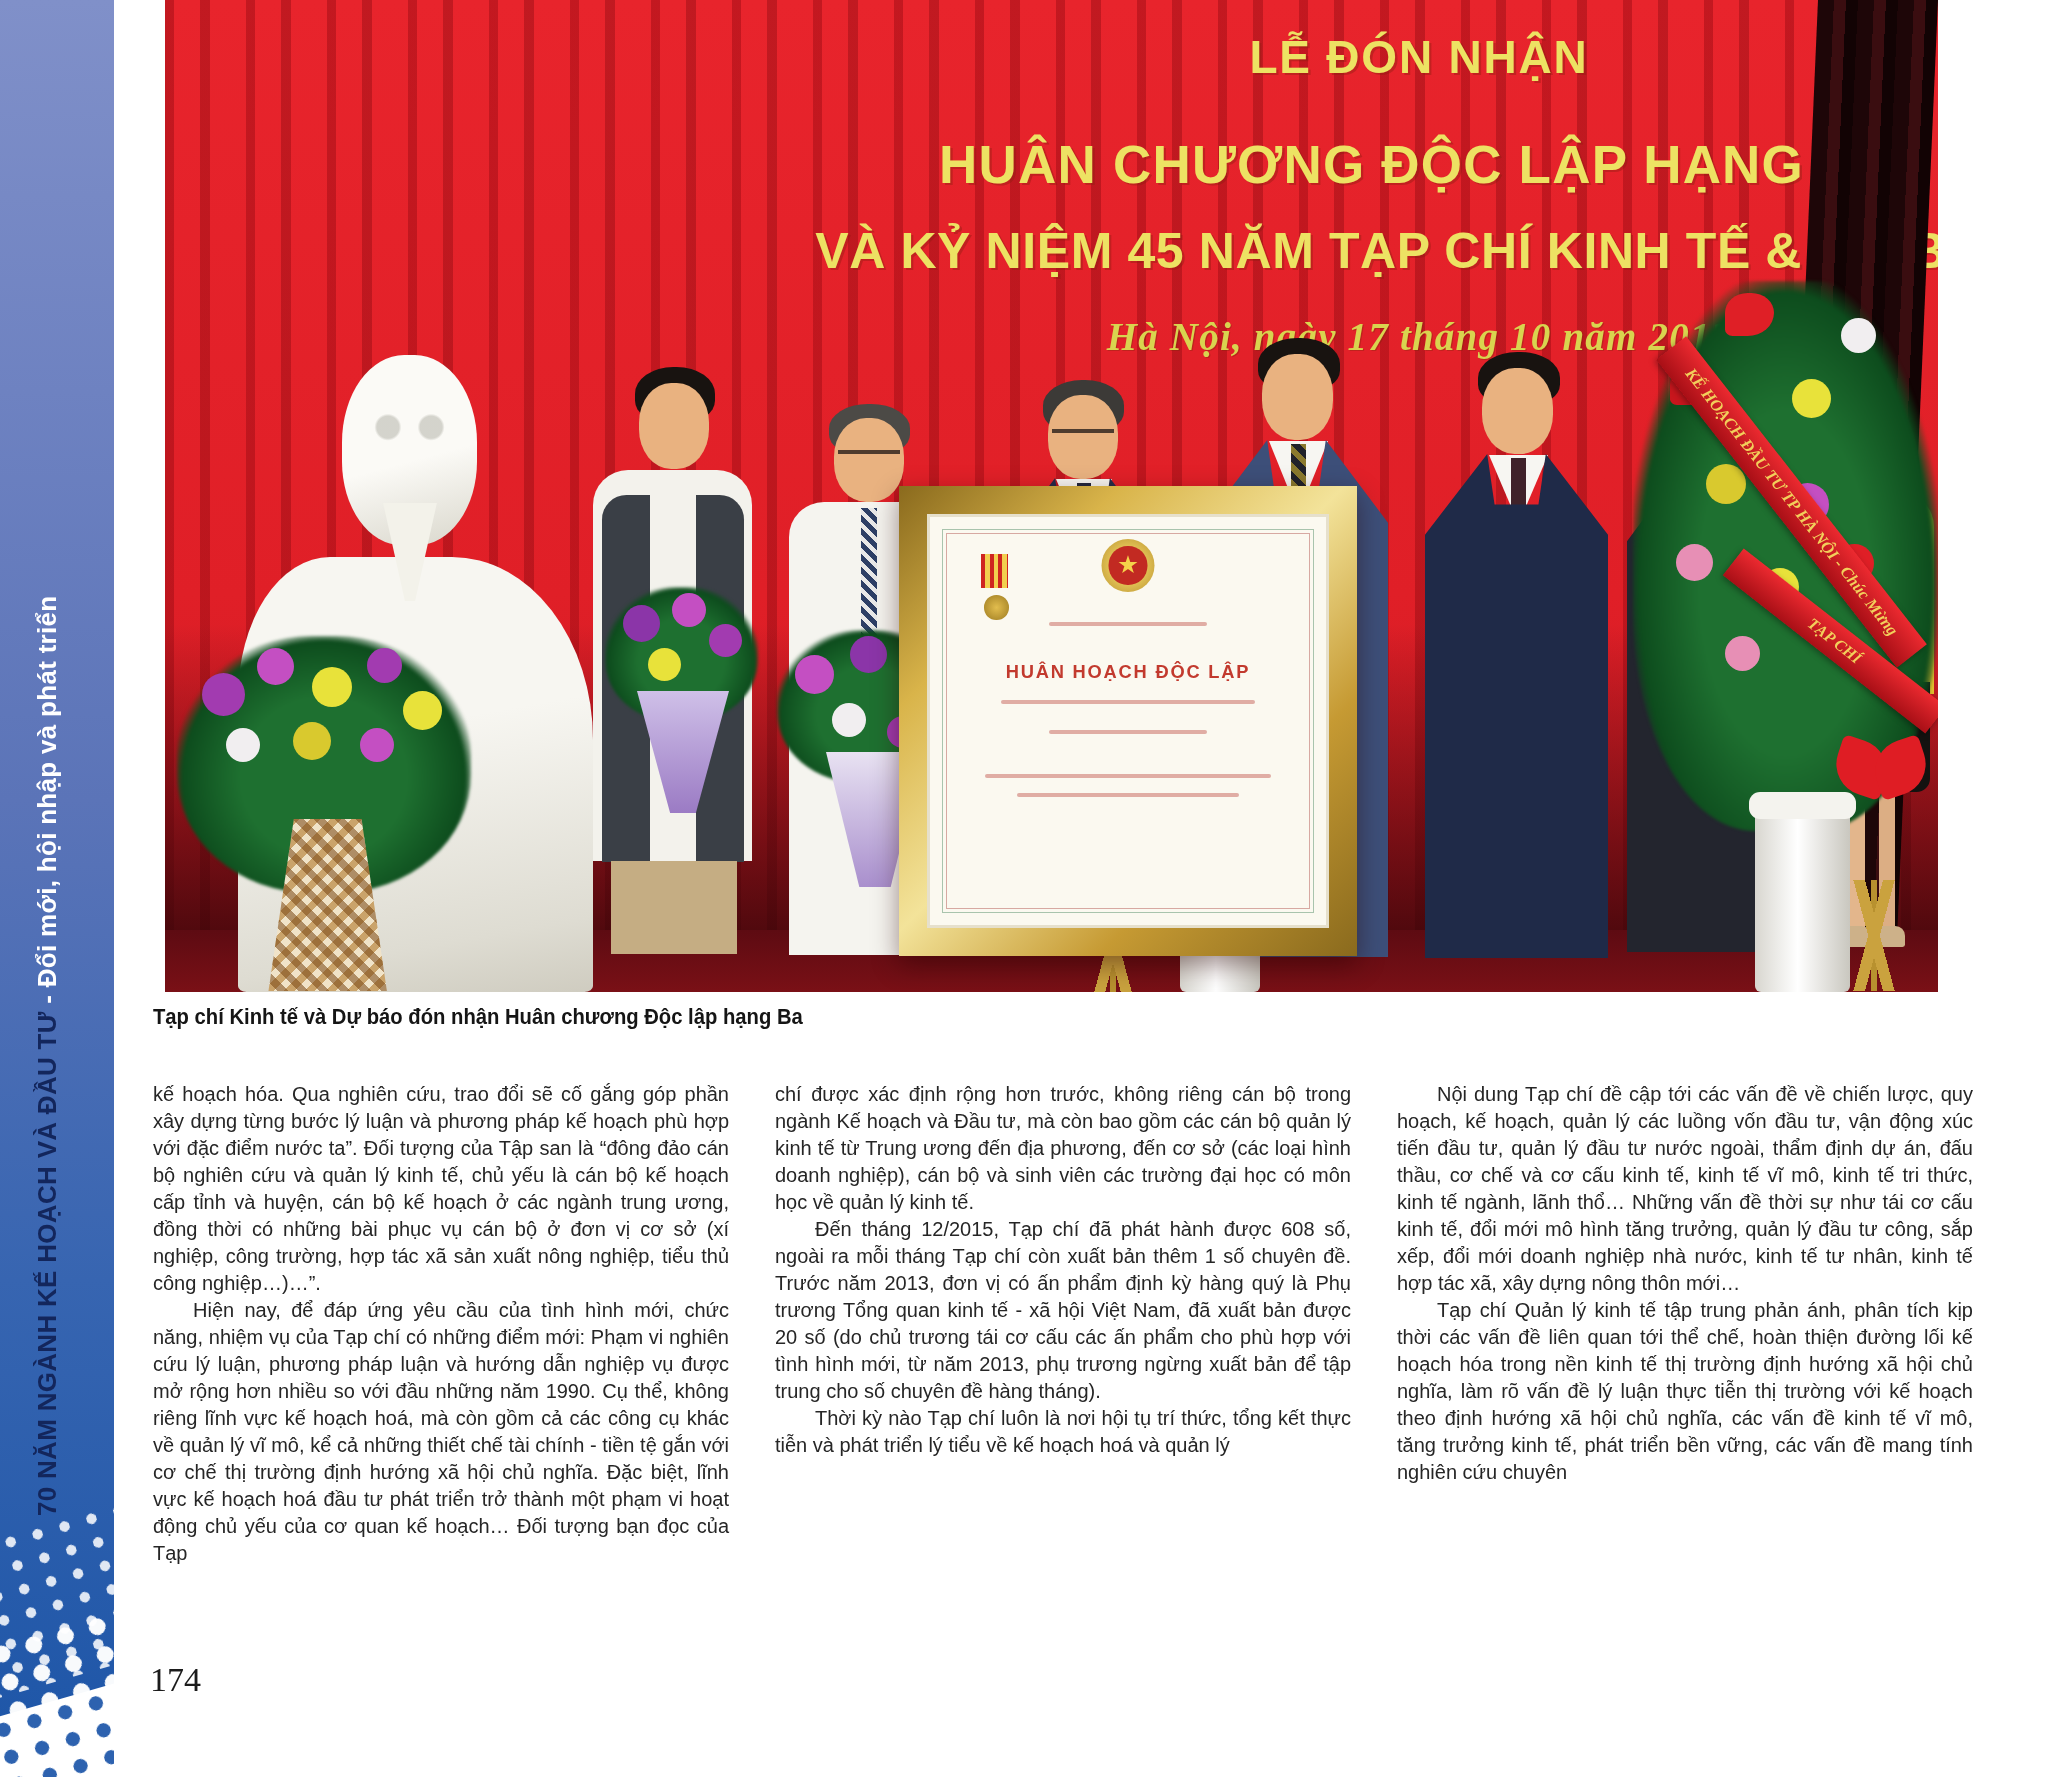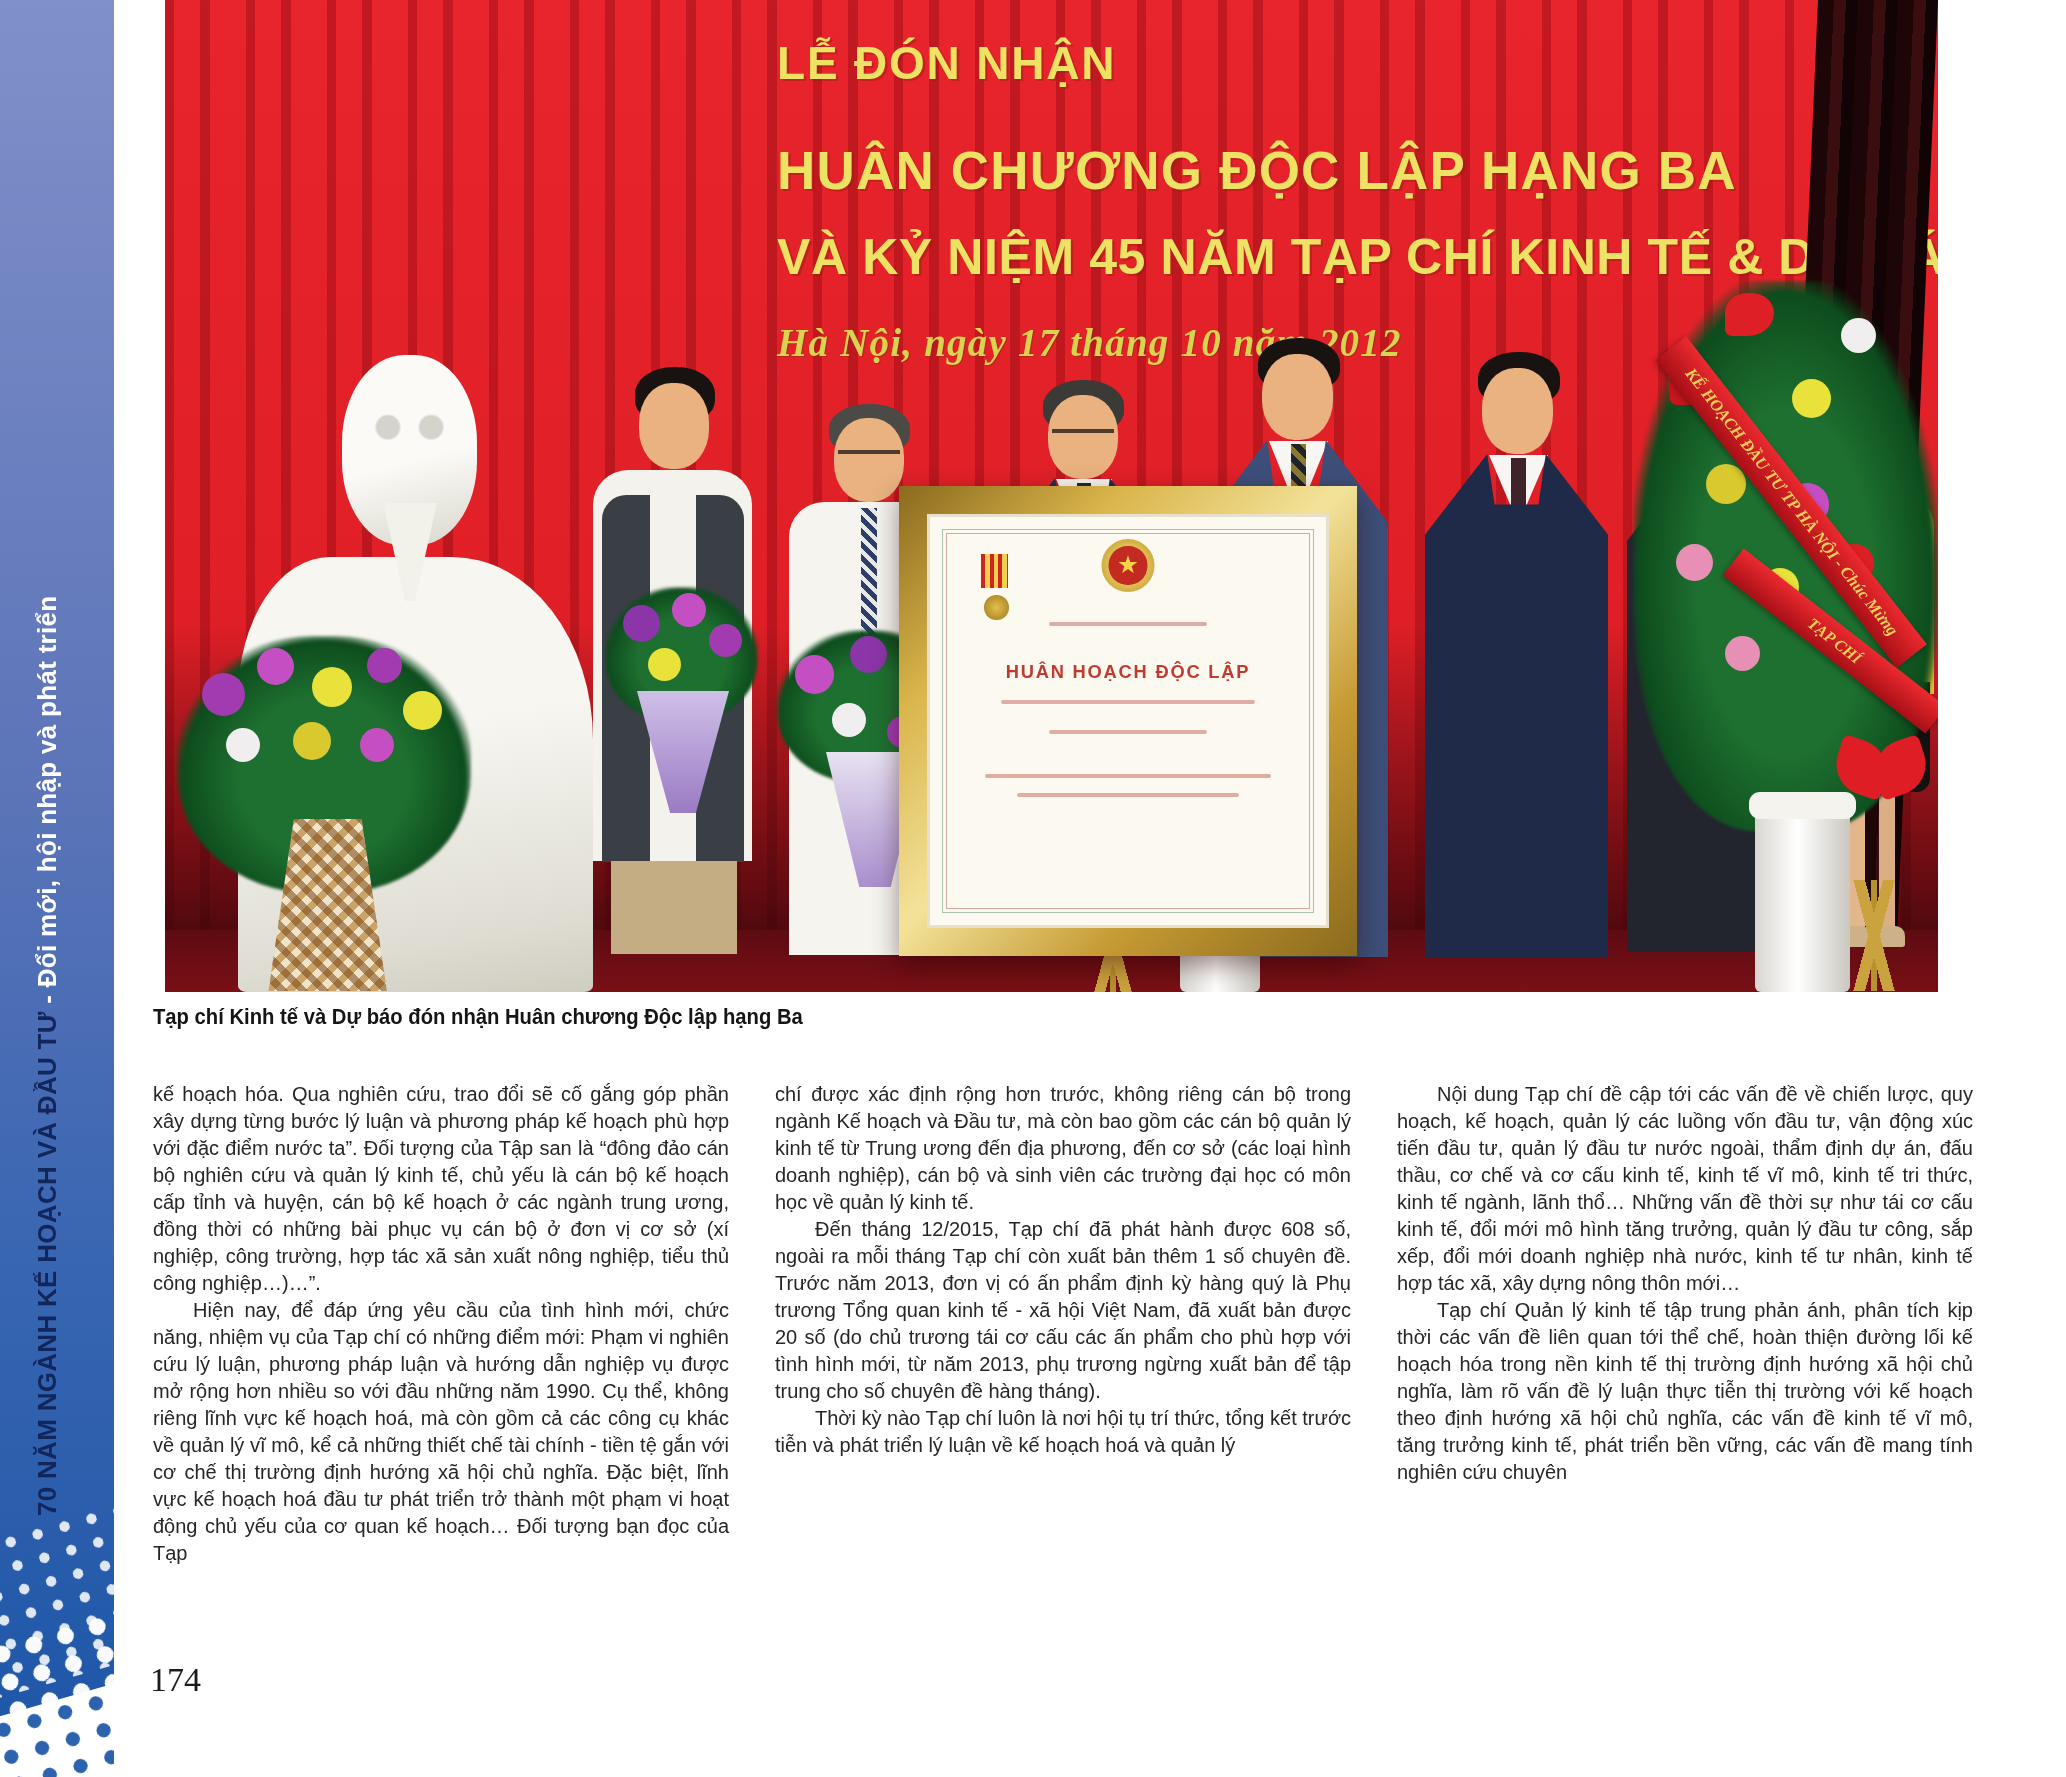--- a/index.html
+++ b/index.html
@@ -32,21 +32,21 @@
                rgba(120,6,12,.35) 35px 45px, rgba(0,0,0,0) 45px 81px),
              linear-gradient(180deg,#e8242c 0%,#e01f27 60%,#c81922 100%); }
   .photo-shade { position:absolute; left:0; top:624px; width:100%; height:368px;
                  background:linear-gradient(180deg, rgba(60,6,10,0) 0%, rgba(45,4,8,.65) 70%, rgba(30,2,5,.85) 100%); }
   .floor { position:absolute; left:0; top:930px; width:100%; height:62px;
            background:linear-gradient(180deg,#5d0b12,#7a1016); }
   .curtain-right { position:absolute; right:0; top:0; width:120px; height:100%;
                    transform:skewX(-2.5deg); transform-origin:top right;
                    background:repeating-linear-gradient(90deg,#1e0608 0 16px,#3a0d10 16px 28px,#120304 28px 40px); }
 
-  .banner { position:absolute; left:612px; top:7px; width:1284px; text-align:left; color:#ede263;
+  .banner { position:absolute; left:612px; top:1px; width:1284px; text-align:center; color:#ede263;
             font-weight:bold; text-shadow:2.4px 2.4px 0 rgba(140,30,18,.4); }
   .banner .b1 { margin-top:29px;  font-size:46px; letter-spacing:1.8px; }
   .banner .b2 { margin-top:50px;  font-size:53px; letter-spacing:1.2px; }
   .banner .b3 { margin-top:27px;  font-size:50px; letter-spacing:0.6px; }
   .banner .bdate { margin-top:34px; font-size:39px; font-family:"Liberation Serif", serif;
                    font-style:italic; color:#d9d44f; text-shadow:1.2px 1.2px 0 rgba(120,40,10,.35); letter-spacing:1.2px; }
 
   
   .bust { position:absolute; left:67px; top:355px; width:367px; height:637px; }
   .bust-head { position:absolute; left:110px; top:0; width:135px; height:190px; background:
@@ -308,21 +308,21 @@
   <div class="caption">Tạp chí Kinh tế và Dự báo đón nhận Huân chương Độc lập hạng Ba</div>
 
   <main class="article">
     <section class="col">
       <p>kế hoạch hóa. Qua nghiên cứu, trao đổi sẽ cố gắng góp phần xây dựng từng bước lý luận và phương pháp kế hoạch phù hợp với đặc điểm nước ta”. Đối tượng của Tập san là “đông đảo cán bộ nghiên cứu và quản lý kinh tế, chủ yếu là cán bộ kế hoạch cấp tỉnh và huyện, cán bộ kế hoạch ở các ngành trung ương, đồng thời có những bài phục vụ cán bộ ở đơn vị cơ sở (xí nghiệp, công trường, hợp tác xã sản xuất nông nghiệp, tiểu thủ công nghiệp…)…”.</p>
       <p class="ind">Hiện nay, để đáp ứng yêu cầu của tình hình mới, chức năng, nhiệm vụ của Tạp chí có những điểm mới: Phạm vi nghiên cứu lý luận, phương pháp luận và hướng dẫn nghiệp vụ được mở rộng hơn nhiều so với đầu những năm 1990. Cụ thể, không riêng lĩnh vực kế hoạch hoá, mà còn gồm cả các công cụ khác về quản lý vĩ mô, kể cả những thiết chế tài chính - tiền tệ gắn với cơ chế thị trường định hướng xã hội chủ nghĩa. Đặc biệt, lĩnh vực kế hoạch hoá đầu tư phát triển trở thành một phạm vi hoạt động chủ yếu của cơ quan kế hoạch… Đối tượng bạn đọc của Tạp</p>
     </section>
     <section class="col">
       <p>chí được xác định rộng hơn trước, không riêng cán bộ trong ngành Kế hoạch và Đầu tư, mà còn bao gồm các cán bộ quản lý kinh tế từ Trung ương đến địa phương, đến cơ sở  (các loại hình doanh nghiệp), cán bộ và sinh viên các trường đại học có môn học về quản lý kinh tế.</p>
       <p class="ind">Đến tháng 12/2015, Tạp chí đã phát hành được 608 số, ngoài ra mỗi tháng Tạp chí còn xuất bản thêm 1 số chuyên đề. Trước năm 2013, đơn vị có ấn phẩm định kỳ hàng quý là Phụ trương Tổng quan kinh tế - xã hội Việt Nam, đã xuất bản được 20 số (do chủ trương tái cơ cấu các ấn phẩm cho phù hợp với tình hình mới, từ năm 2013, phụ trương ngừng xuất bản để tập trung cho số chuyên đề hàng tháng).</p>
-      <p class="ind">Thời kỳ nào Tạp chí luôn là nơi hội tụ trí thức, tổng kết trước tiễn và phát triển lý luận về kế hoạch hoá và quản lý</p>
+      <p class="ind">Thời kỳ nào Tạp chí luôn là nơi hội tụ trí thức, tổng kết thực tiễn và phát triển lý tiểu về kế hoạch hoá và quản lý</p>
     </section>
     <section class="col">
       <p class="ind">Nội dung Tạp chí đề cập tới các vấn đề về chiến lược, quy hoạch, kế hoạch, quản lý các luồng vốn đầu tư, vận động xúc tiến đầu tư, quản lý đầu tư nước ngoài, thẩm định dự án, đấu thầu, cơ chế và cơ cấu kinh tế, kinh tế vĩ mô, kinh tế tri thức, kinh tế ngành, lãnh thổ… Những vấn đề thời sự như tái cơ cấu kinh tế, đổi mới mô hình tăng trưởng, quản lý đầu tư công, sắp xếp, đổi mới doanh nghiệp nhà nước, kinh tế tư nhân, kinh tế hợp tác xã, xây dựng nông thôn mới…</p>
       <p class="ind">Tạp chí Quản lý kinh tế tập trung phản ánh, phân tích kịp thời các vấn đề liên quan tới thể chế, hoàn thiện đường lối kế hoạch hóa trong nền kinh tế thị trường định hướng xã hội chủ nghĩa, làm rõ vấn đề lý luận thực tiễn thị trường với kế hoạch theo định hướng xã hội chủ nghĩa, các vấn đề kinh tế vĩ mô, tăng trưởng kinh tế, phát triển bền vững, các vấn đề mang tính nghiên cứu chuyên</p>
     </section>
   </main>
 
   <div class="pagenum">174</div>
 </div>
 

